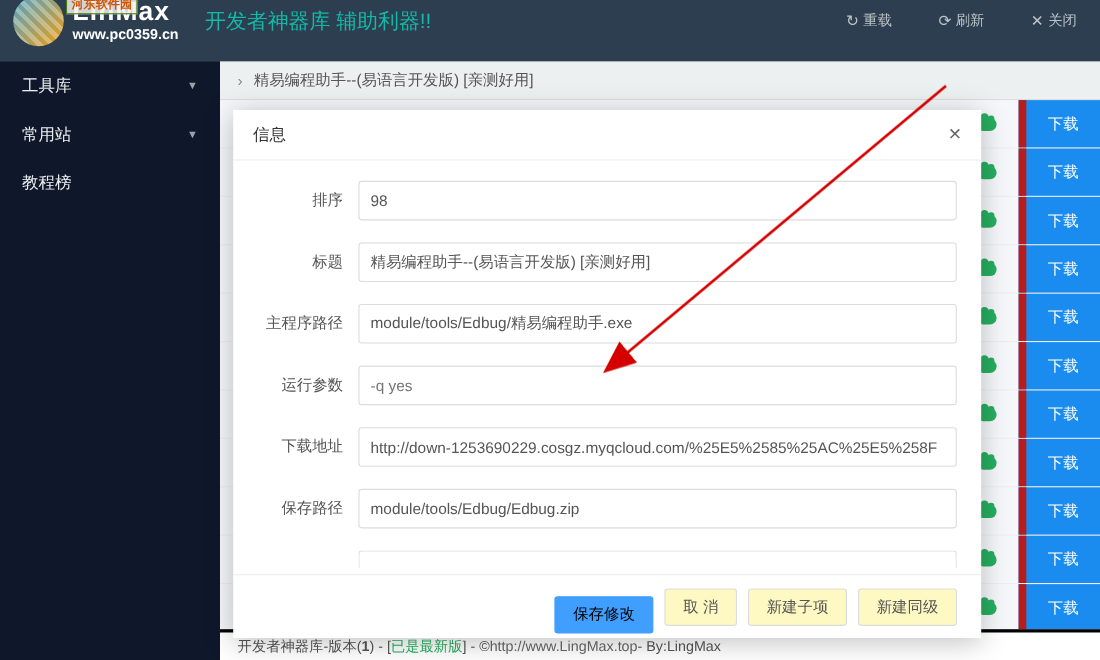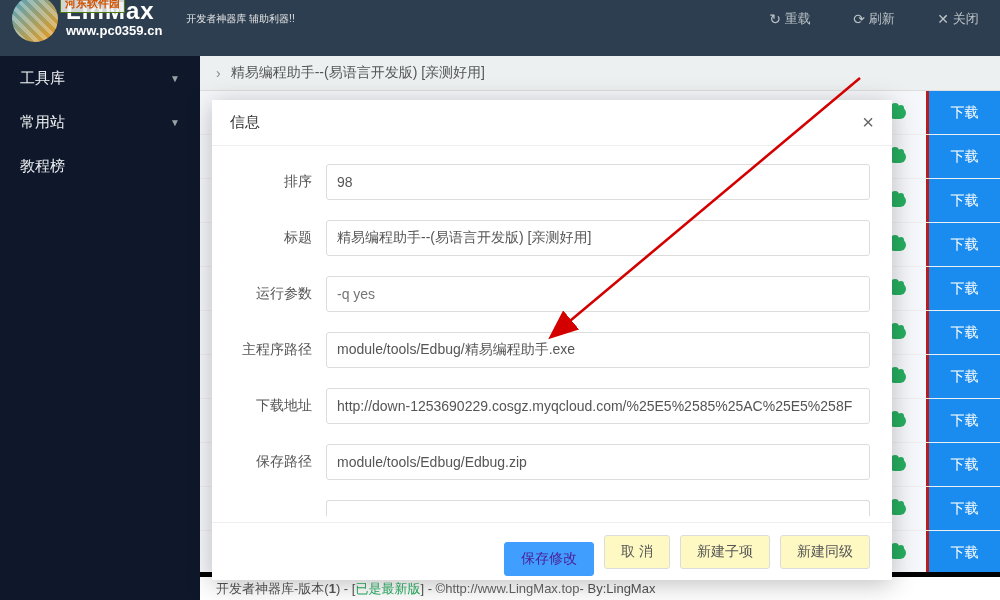--- a/index.html
+++ b/index.html
@@ -6,54 +6,54 @@
 body { font-family: "Microsoft YaHei", "PingFang SC", sans-serif; font-size: 14px; background: #2c3e50; width: 1000px; height: 600px; overflow: hidden; position: relative; }
 
 .top-bar { height: 38px; background: #2c3e50; display: flex; align-items: center; padding: 0 0 0 12px; }
 .logo-area { display: flex; align-items: center; gap: 8px; position: relative; }
 .logo-icon { width: 46px; height: 46px; border-radius: 50%; background: linear-gradient(135deg, #4aa3c7, #f39c12); display: flex; align-items: center; justify-content: center; position: relative; overflow: hidden; }
 .logo-icon::before { content: ""; position: absolute; width: 100%; height: 100%; background: repeating-linear-gradient(45deg, rgba(255,255,255,0.3) 0 4px, transparent 4px 8px); }
 .logo-text-wrap { display: flex; flex-direction: column; }
 .logo-title { font-size: 24px; font-weight: bold; color: #fff; line-height: 1; letter-spacing: 1px; }
 .logo-sub { font-size: 13px; color: #ffffff; font-weight: bold; line-height: 1.2; }
 .overlay-badge { position: absolute; top: -2px; left: 48px; background: rgba(240,240,240,0.85); color: #d35400; font-size: 11px; padding: 1px 4px; border: 1px solid #4d7c0f; font-weight: bold; }
-.tagline { margin-left: 24px; color: #e5e5e5; font-size: 10px; }
+.tagline { margin-left: 24px; color: #14b8a6; font-size: 19px; }
 .top-actions { margin-left: auto; display: flex; height: 100%; }
 .top-btn { width: 84px; display: flex; align-items: center; justify-content: center; gap: 4px; color: #bdc3c7; cursor: pointer; font-size: 13px; }
 .top-btn .ico { font-size: 14px; }
 
 .sidebar { position: absolute; left: 0; top: 56px; width: 200px; bottom: 0; background: #0f172a; }
 .side-item { height: 44px; display: flex; align-items: center; padding: 0 20px; color: #ecf0f1; font-size: 15px; cursor: pointer; justify-content: space-between; }
 .side-item .caret { font-size: 10px; color: #95a5a6; }
 
 .main { position: absolute; left: 200px; right: 0; top: 56px; bottom: 0; background: #f5f7fa; }
 .breadcrumb { height: 35px; background: #ecf0f1; display: flex; align-items: center; padding: 0 16px; font-size: 14px; color: #555; border-bottom: 1px solid #ddd; }
 .breadcrumb .chev { color: #888; margin-right: 10px; }
 
 .row-list { position: absolute; top: 35px; left: 0; right: 0; bottom: 28px; overflow: hidden; }
 .list-row { height: 44px; display: flex; align-items: center; justify-content: flex-end; padding-right: 84px; border-bottom: 1px solid #eee; position: relative; }
 .cloud-ico { width: 18px; height: 12px; background: #27ae60; border-radius: 8px; position: relative; margin-right: 10px; }
 .cloud-ico::before { content: ""; position: absolute; width: 8px; height: 8px; background: #27ae60; border-radius: 50%; top: -4px; left: 3px; }
 .cloud-ico::after { content: ""; position: absolute; width: 6px; height: 6px; background: #27ae60; border-radius: 50%; top: -2px; left: 10px; }
-.dl-btn { position: absolute; right: 0; top: 0; width: 74px; height: 43px; background: #1b8cef; color: #fff; display: flex; align-items: center; justify-content: center; font-size: 14px; cursor: pointer; border-left: 3px solid #b91c1c; }
-
-.footer { position: absolute; bottom: 0; left: 0; right: 0; height: 28px; background: #fff; border-top: 5px solid #000000; display: flex; align-items: center; padding: 0 16px; font-size: 13px; color: #555; }
+.dl-btn { position: absolute; right: 0; top: 0; width: 74px; height: 43px; background: #1b8cef; color: #fff; display: flex; align-items: center; justify-content: center; font-size: 14px; cursor: pointer; border-left: 7px solid #b91c1c; }
+
+.footer { position: absolute; bottom: 0; left: 0; right: 0; height: 28px; background: #fff; border-top: 3px solid #000000; display: flex; align-items: center; padding: 0 16px; font-size: 13px; color: #555; }
 .footer .latest { color: #27ae60; }
 .footer .link { color: #676767; }
 .modal { position: absolute; left: 212px; top: 100px; width: 680px; height: 480px; background: #fff; box-shadow: 0 4px 24px rgba(0,0,0,0.25); display: flex; flex-direction: column; }
 .modal-head { height: 46px; display: flex; align-items: center; justify-content: space-between; padding: 0 18px; border-bottom: 1px solid #eee; font-size: 15px; color: #333; }
 .modal-close { font-size: 20px; color: #666; cursor: pointer; font-weight: 300; }
 .modal-body { flex: 1; overflow-y: auto; padding: 18px 22px 0 22px; }
 .form-row { display: flex; align-items: center; margin-bottom: 20px; }
 .form-label { width: 92px; text-align: right; padding-right: 14px; color: #555; font-size: 14px; }
 .form-input { flex: 1; height: 36px; border: 1px solid #dcdcdc; border-radius: 3px; padding: 0 10px; font-size: 14px; color: #555; background: #fff; }
 .form-input.placeholder-style { color: #aaa; }
 .modal-foot { height: 58px; display: flex; align-items: center; justify-content: flex-end; gap: 10px; padding: 0 22px; border-top: 1px solid #eee; }
 .btn { height: 34px; padding: 0 16px; border: 1px solid #dcdcdc; background: #fef9c3; border-radius: 3px; font-size: 14px; color: #555; cursor: pointer; }
-.btn-primary { background: #409eff; border-color: #409eff; color: #4c1d95; margin-top: 15px; }
+.btn-primary { background: #409eff; border-color: #409eff; color: #000000; margin-top: 15px; }
 
 .arrow-svg { position: absolute; left: 200px; top: 56px; pointer-events: none; z-index: 20; }
 </style>
 </head>
 <body>
 
 <div class="top-bar">
   <div class="logo-area">
     <div class="logo-icon"></div>
     <div class="logo-text-wrap">
@@ -163,26 +163,26 @@
   <div class="modal-body">
     <div class="form-row">
       <div class="form-label">排序</div>
       <input class="form-input" value="98" style="">
     </div>
     <div class="form-row">
       <div class="form-label">标题</div>
       <input class="form-input" value="精易编程助手--(易语言开发版) [亲测好用]" style="">
     </div>
     <div class="form-row">
+      <div class="form-label">主程序路径</div>
+      <input class="form-input" value="module/tools/Edbug/精易编程助手.exe" style="">
+    </div>
+    <div class="form-row">
       <div class="form-label">运行参数</div>
       <input class="form-input placeholder-style" placeholder="-q yes" style="">
-    </div>
-    <div class="form-row">
-      <div class="form-label">主程序路径</div>
-      <input class="form-input" value="module/tools/Edbug/精易编程助手.exe" style="">
     </div>
     <div class="form-row">
       <div class="form-label">下载地址</div>
       <input class="form-input" value="http://down-1253690229.cosgz.myqcloud.com/%25E5%2585%25AC%25E5%258F" style="">
     </div>
     <div class="form-row">
       <div class="form-label">保存路径</div>
       <input class="form-input" value="module/tools/Edbug/Edbug.zip" style="">
     </div>
     <div class="form-row">

